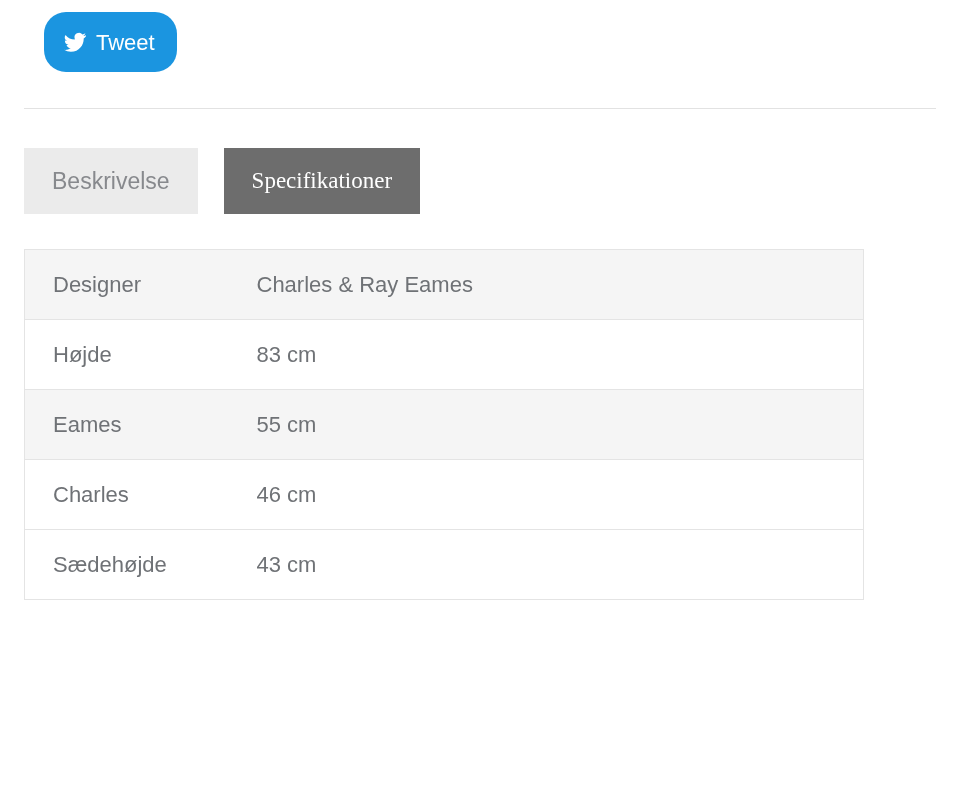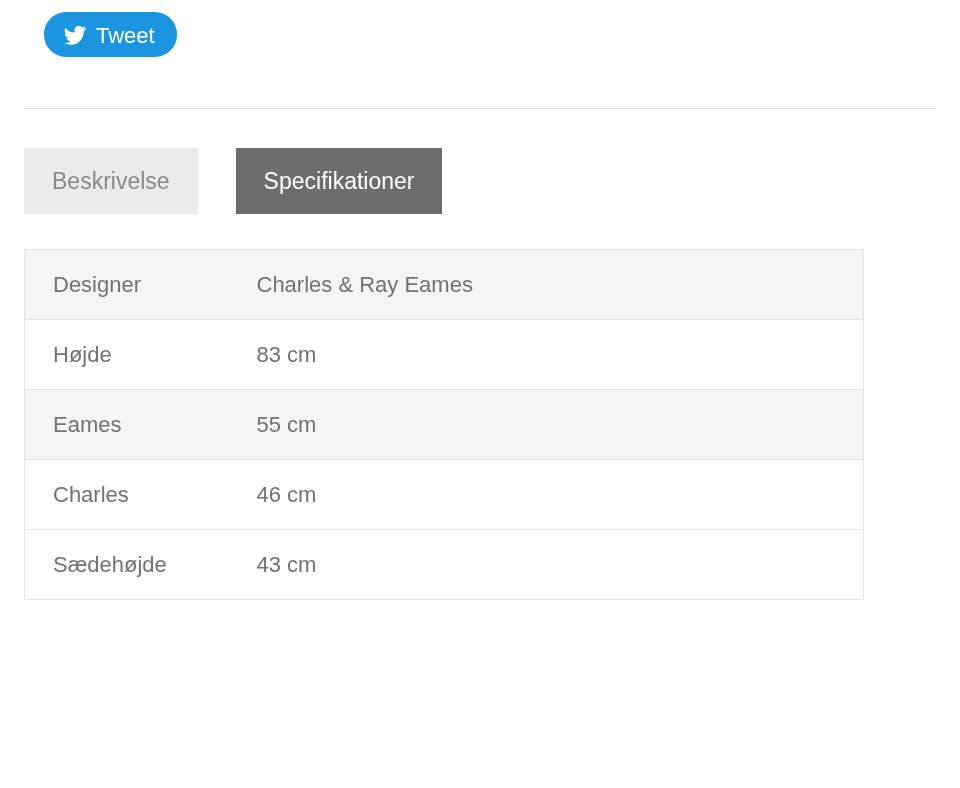--- a/index.html
+++ b/index.html
@@ -29,21 +29,21 @@
     top: 12px;
   }
   .tweet-button {
     display: inline-flex;
     align-items: center;
     gap: 9px;
     background: #1b95e0;
     color: #ffffff;
     border: none;
     border-radius: 22px;
-    height: 45px;
+    height: 60px;
     padding: 0 22px 0 19px;
     font-size: 22px;
     font-family: "Liberation Sans", sans-serif;
     cursor: pointer;
     line-height: 1;
   }
   .tweet-button .bird {
     display: inline-block;
     width: 24px;
     height: 24px;
@@ -64,41 +64,42 @@
     background: #e2e2e2;
   }
 
   
   .tabs {
     position: absolute;
     left: 24px;
     top: 148px;
     display: flex;
     align-items: center;
-    gap: 38px;
+    gap: 26px;
   }
   .tab {
     display: inline-flex;
     align-items: center;
     justify-content: center;
     height: 66px;
     font-size: 23px;
     padding: 0 28px;
     box-sizing: border-box;
     cursor: pointer;
     user-select: none;
     font-family: "Liberation Sans", sans-serif;
   }
   .tab.inactive {
     background: #ebebeb;
     color: #87898d;
   }
   .tab.active {
     background: #6d6d6d;
     color: #ffffff;
+    font-family: Liberation Serif, serif;
   }
 
   
   .spec-table {
     position: absolute;
     left: 24px;
     top: 249px;
     width: 840px;
     border: 1px solid #e4e4e4;
     border-collapse: collapse;

